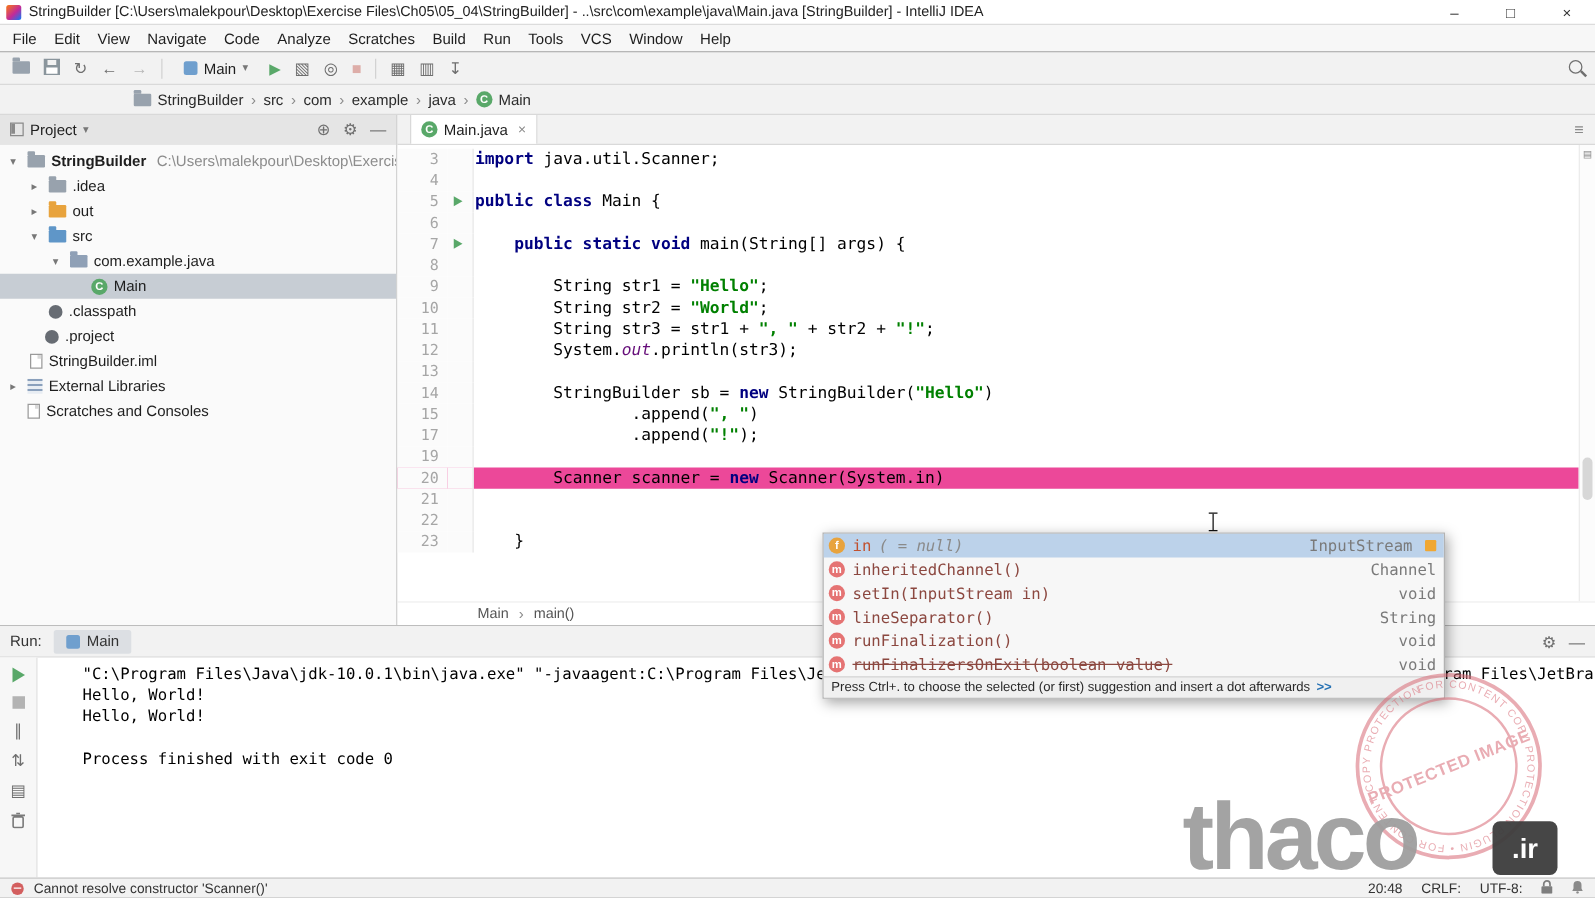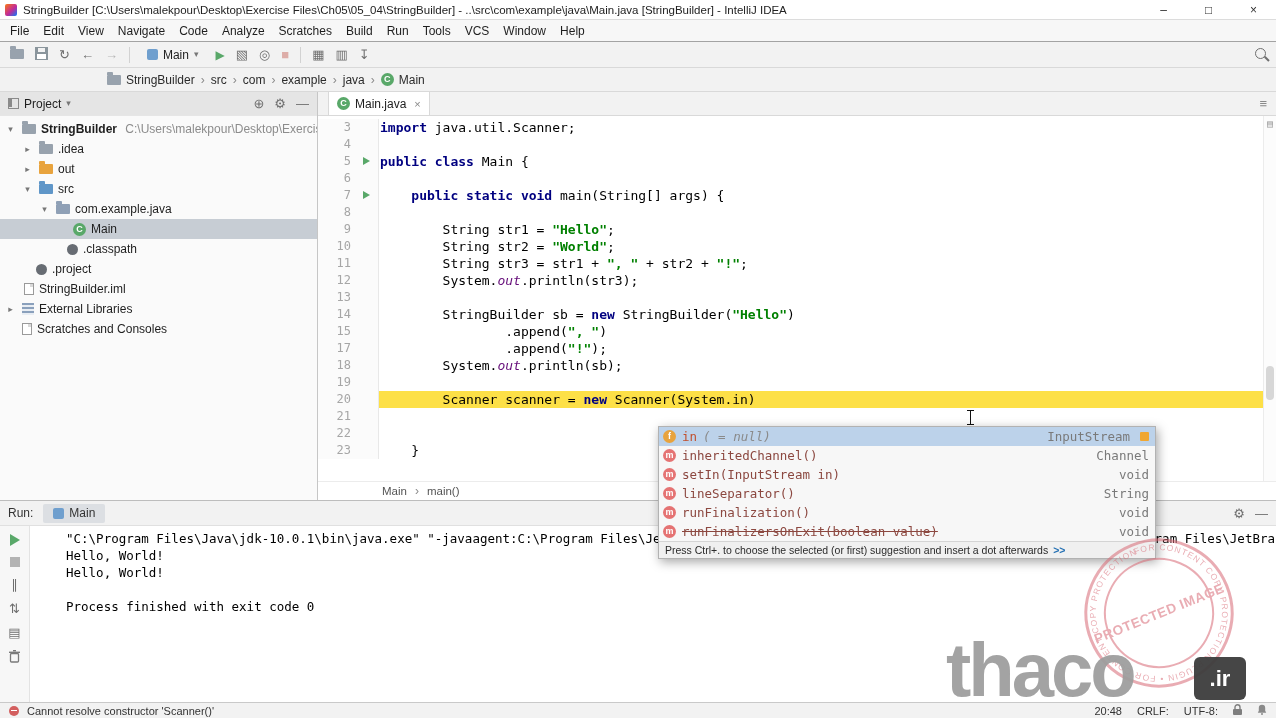--- a/index.html
+++ b/index.html
@@ -69,21 +69,21 @@
 .tabbar{height:24px;flex:none;background:#f2f2f2;border-bottom:1px solid #d9d9d9;display:flex;align-items:stretch}
 .tab{margin-left:10px;display:flex;align-items:center;gap:5px;padding:0 8px;background:#fff;border-left:1px solid #d9d9d9;border-right:1px solid #d9d9d9;font-size:12px}
 .tab-close{color:#888;font-size:11px;margin-left:3px}
 .code-area{flex:1;position:relative;background:#fff;display:flex;overflow:hidden;font-family:"DejaVu Sans Mono",monospace;font-size:13px}
 .lines{flex:1;padding-top:3px;min-width:0}
 .eline{display:flex;height:17px;line-height:17px}
 .eline .ln{width:40px;flex:none;text-align:right;color:#a6a6a6;font-size:12px;padding-right:7px;background:#fbfbfb}
 .eline .gut{width:21px;flex:none;background:#fbfbfb;border-right:1px solid #e8e8e8;position:relative}
 .run-arrow{position:absolute;left:5px;top:4px;width:0;height:0;border-left:7px solid #59a869;border-top:4.5px solid transparent;border-bottom:4.5px solid transparent}
 .eline .ct{flex:1;white-space:pre;padding-left:1px}
-.eline.cur{background:#fde047}
+.eline.cur{background:#ec4899}
 .tp{color:#000}
 .tk{color:#000080;font-weight:bold}
 .ts{color:#008000;font-weight:bold}
 .tf{color:#660e7a;font-style:italic}
 .vscroll{width:13px;flex:none;border-left:1px solid #ececec;background:#fcfcfc;position:relative;display:flex;flex-direction:column;align-items:center;padding-top:3px}
 .vthumb{position:absolute;top:250px;left:2px;width:8px;height:34px;background:#d7d7d7;border-radius:4px}
 .ibeam{position:absolute;left:649px;top:294px;width:7px;height:15px;border-top:1.5px solid #111;border-bottom:1.5px solid #111}
 .ibeam::before{content:"";position:absolute;left:2.7px;top:0;bottom:0;width:1.4px;background:#111}
 .ed-breadcrumb{height:19px;flex:none;border-top:1px solid #ececec;background:#fff;display:flex;align-items:center;padding-left:64px;gap:7px;font-size:11.5px;color:#555}
 
@@ -249,21 +249,21 @@
           <div class="tree-row" style="padding-left: 38px;">
             <span class="chev">▾</span>
             <span class="icn c-pkg"></span>
             <span>com.example.java</span>
           </div>
           <div class="tree-row selected" style="padding-left: 55px;">
             <span class="chev"></span>
             <span class="cls-icon">C</span>
             <span>Main</span>
           </div>
-          <div class="tree-row" style="padding-left: 21px; margin-left: 28px;">
+          <div class="tree-row" style="padding-left: 21px;">
             <span class="chev"></span>
             <span class="dot-icon"></span>
             <span>.classpath</span>
           </div>
           <div class="tree-row" style="padding-left: 18px;">
             <span class="chev"></span>
             <span class="dot-icon"></span>
             <span>.project</span>
           </div>
           <div class="tree-row" style="padding-left: 6px;">
@@ -362,25 +362,20 @@
             </div>
             <div class="eline">
               <span class="ln">15</span>
               <span class="gut"></span>
               <span class="ct"><span class="tp">                .append(</span><span class="ts">", "</span><span class="tp">)</span></span>
             </div>
             <div class="eline">
               <span class="ln">17</span>
               <span class="gut"></span>
               <span class="ct"><span class="tp">                .append(</span><span class="ts">"!"</span><span class="tp">);</span></span>
-            </div>
-            <div class="eline">
-              <span class="ln">18</span>
-              <span class="gut"></span>
-              <span class="ct"><span class="tp">        System.</span><span class="tf">out</span><span class="tp">.println(sb);</span></span>
             </div>
             <div class="eline">
               <span class="ln">19</span>
               <span class="gut"></span>
               <span class="ct"></span>
             </div>
             <div class="eline cur">
               <span class="ln">20</span>
               <span class="gut"></span>
               <span class="ct"><span class="tp">        Scanner scanner = </span><span class="tk">new </span><span class="tp">Scanner(System.in)</span></span>

